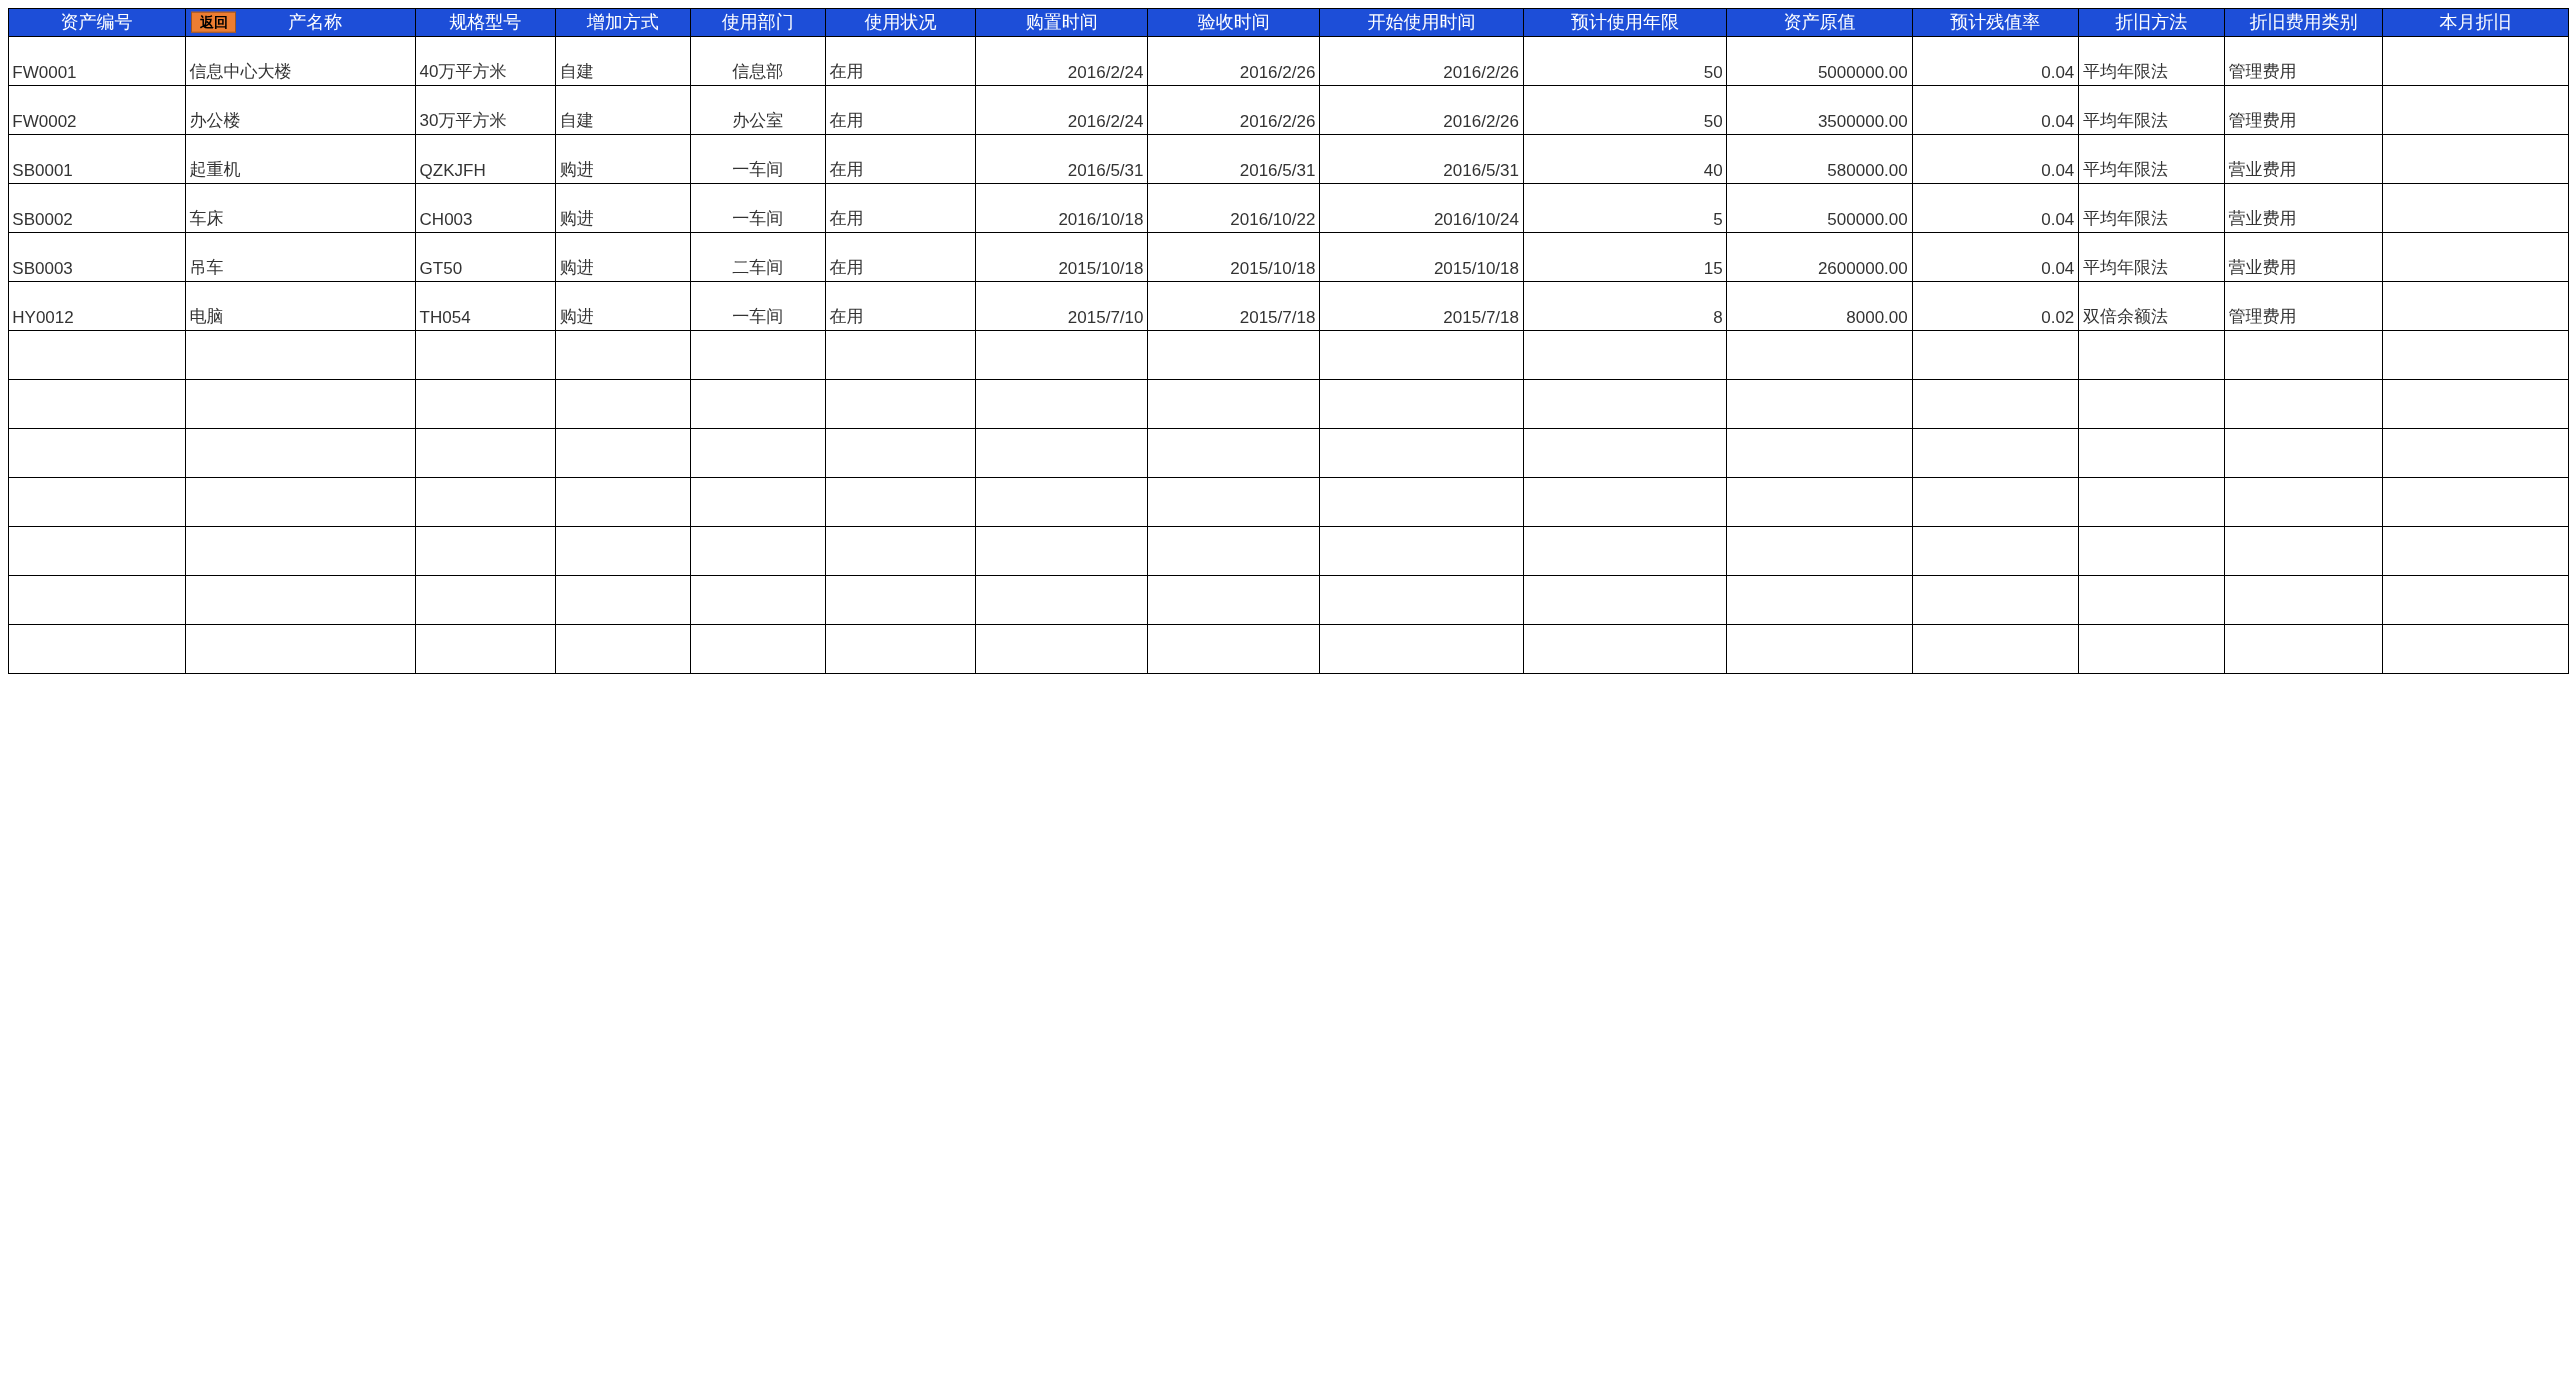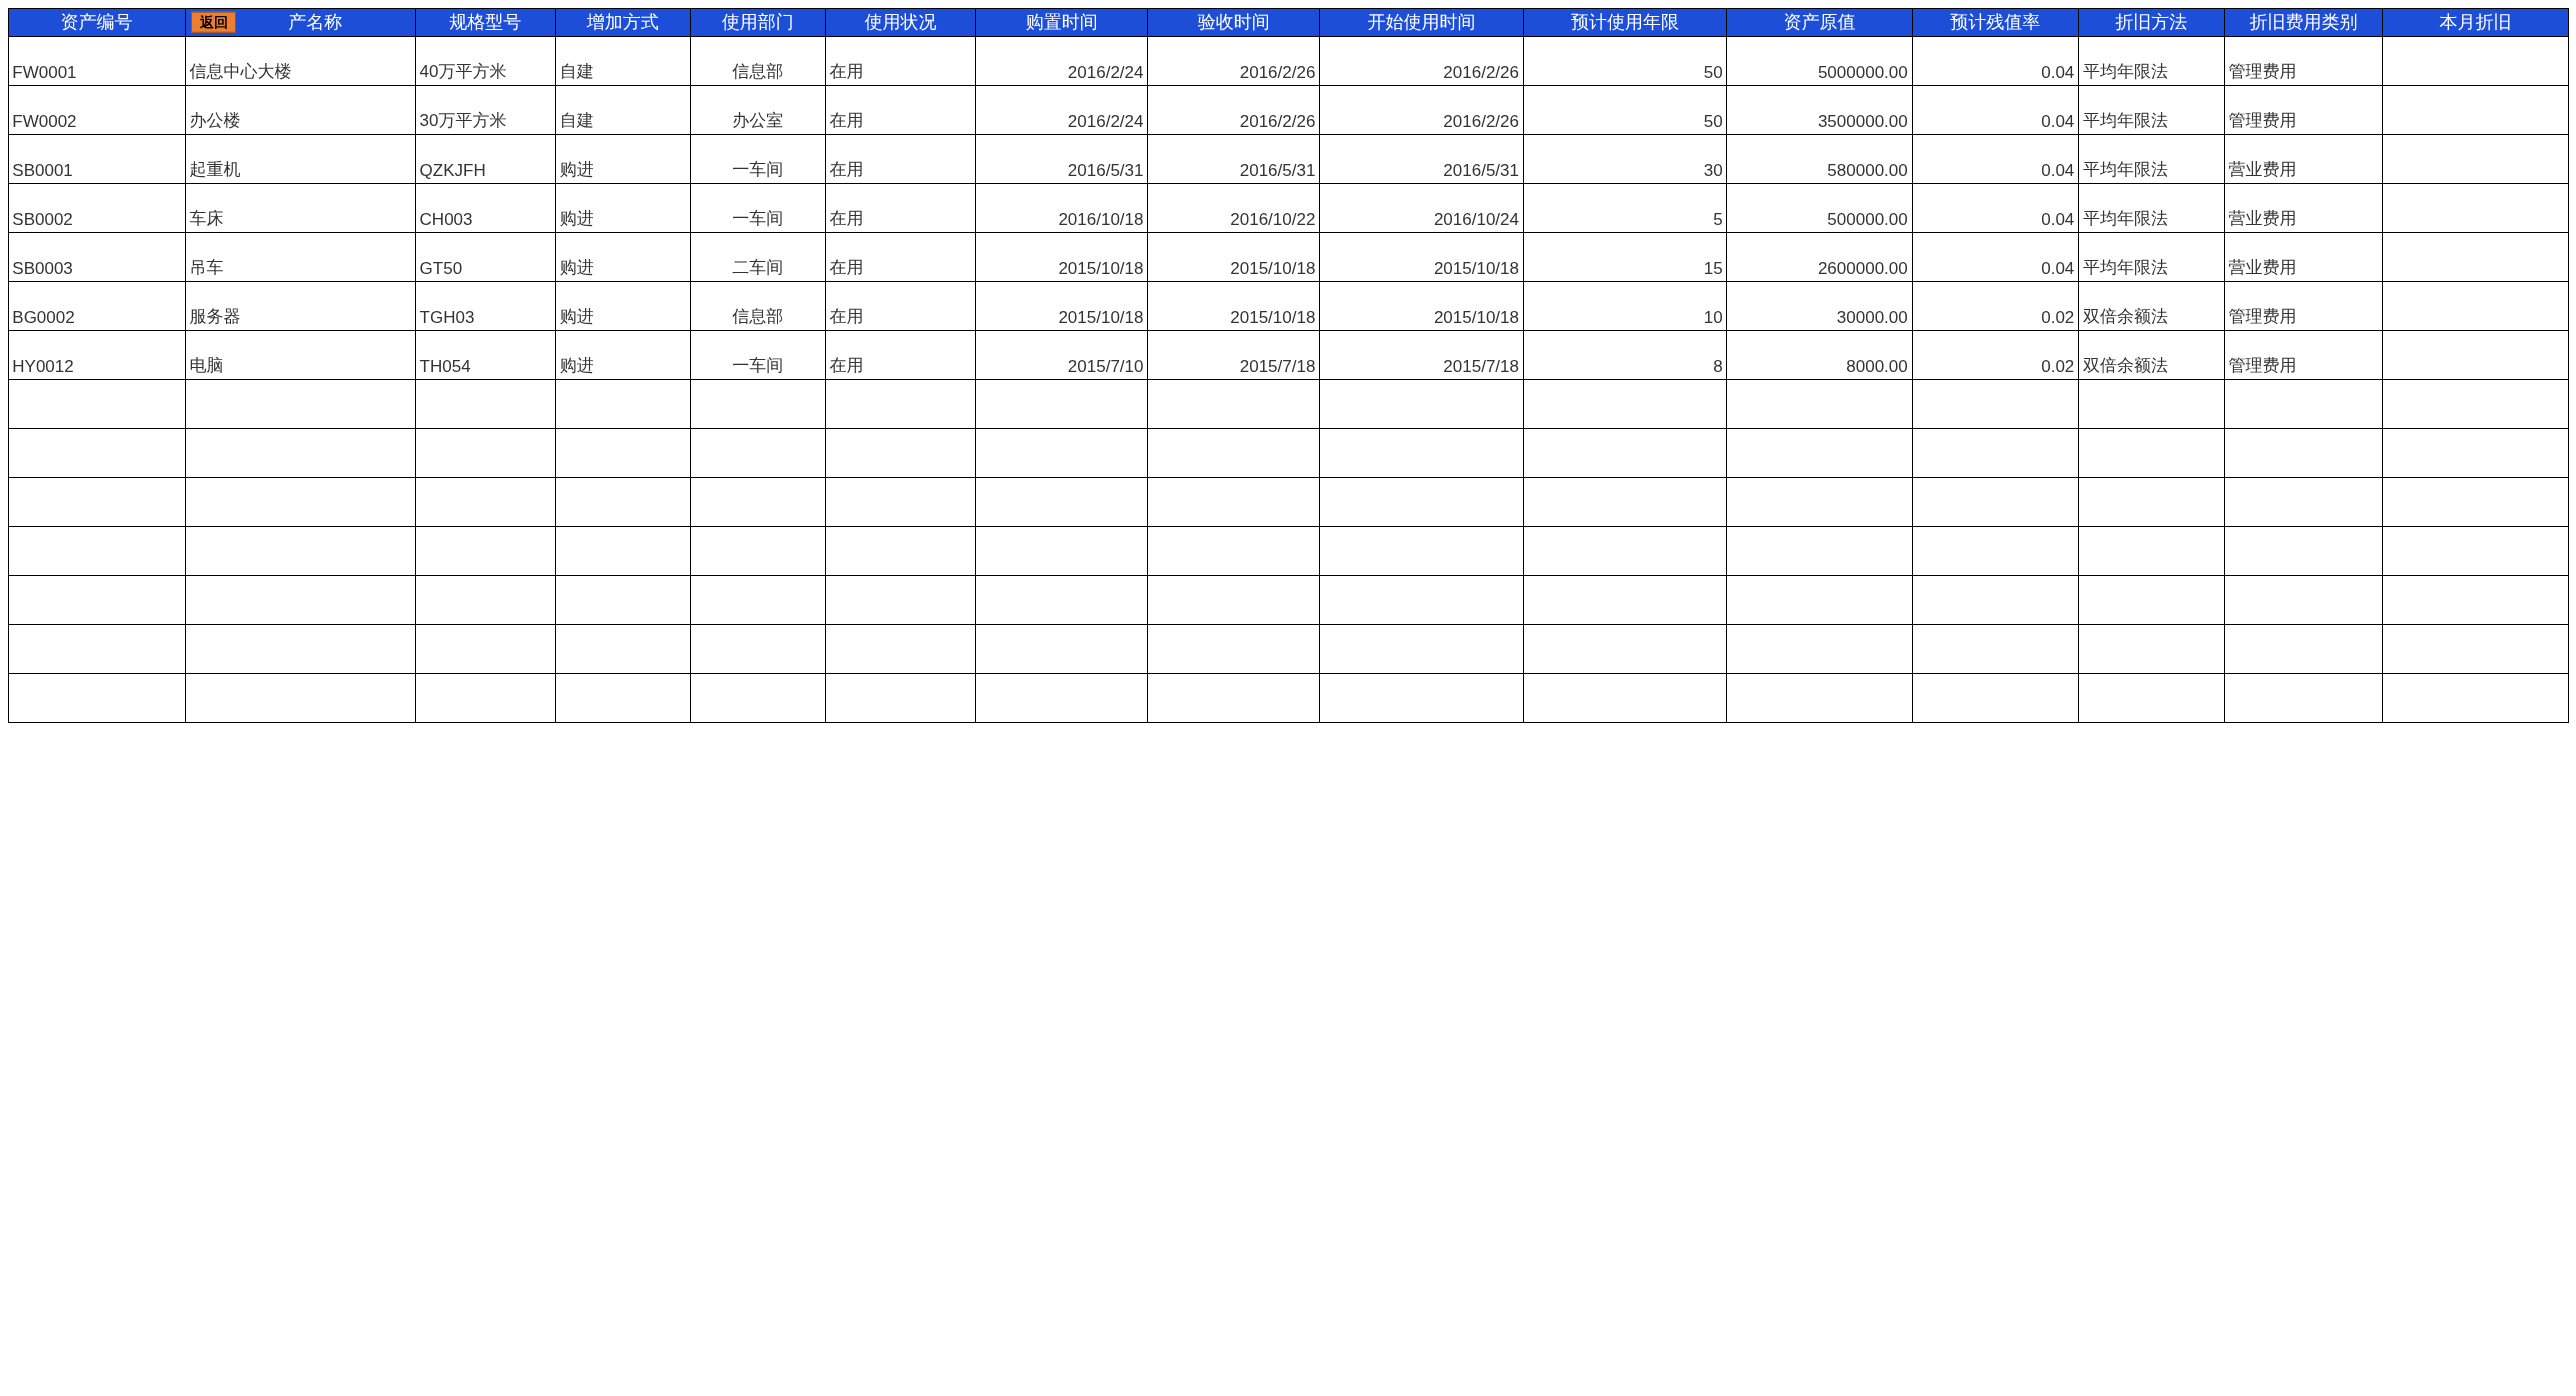--- a/index.html
+++ b/index.html
@@ -156,21 +156,21 @@
       <tr>
         <td class="col-asset-id">SB0001</td>
         <td class="col-asset-name">起重机</td>
         <td class="col-spec">QZKJFH</td>
         <td class="col-add-method">购进</td>
         <td class="col-dept">一车间</td>
         <td class="col-status">在用</td>
         <td class="col-purchase">2016/5/31</td>
         <td class="col-accept">2016/5/31</td>
         <td class="col-start">2016/5/31</td>
-        <td class="col-life">30</td>
+        <td class="col-life">40</td>
         <td class="col-orig-val">580000.00</td>
         <td class="col-residual">0.04</td>
         <td class="col-dep-method">平均年限法</td>
         <td class="col-exp-cat">营业费用</td>
         <td class="col-month-dep"></td>
       </tr>
       <tr>
         <td class="col-asset-id">SB0002</td>
         <td class="col-asset-name">车床</td>
         <td class="col-spec">CH003</td>
@@ -195,37 +195,20 @@
         <td class="col-dept">二车间</td>
         <td class="col-status">在用</td>
         <td class="col-purchase">2015/10/18</td>
         <td class="col-accept">2015/10/18</td>
         <td class="col-start">2015/10/18</td>
         <td class="col-life">15</td>
         <td class="col-orig-val">2600000.00</td>
         <td class="col-residual">0.04</td>
         <td class="col-dep-method">平均年限法</td>
         <td class="col-exp-cat">营业费用</td>
-        <td class="col-month-dep"></td>
-      </tr>
-      <tr>
-        <td class="col-asset-id">BG0002</td>
-        <td class="col-asset-name">服务器</td>
-        <td class="col-spec">TGH03</td>
-        <td class="col-add-method">购进</td>
-        <td class="col-dept">信息部</td>
-        <td class="col-status">在用</td>
-        <td class="col-purchase">2015/10/18</td>
-        <td class="col-accept">2015/10/18</td>
-        <td class="col-start">2015/10/18</td>
-        <td class="col-life">10</td>
-        <td class="col-orig-val">30000.00</td>
-        <td class="col-residual">0.02</td>
-        <td class="col-dep-method">双倍余额法</td>
-        <td class="col-exp-cat">管理费用</td>
         <td class="col-month-dep"></td>
       </tr>
       <tr>
         <td class="col-asset-id">HY0012</td>
         <td class="col-asset-name">电脑</td>
         <td class="col-spec">TH054</td>
         <td class="col-add-method">购进</td>
         <td class="col-dept">一车间</td>
         <td class="col-status">在用</td>
         <td class="col-purchase">2015/7/10</td>

